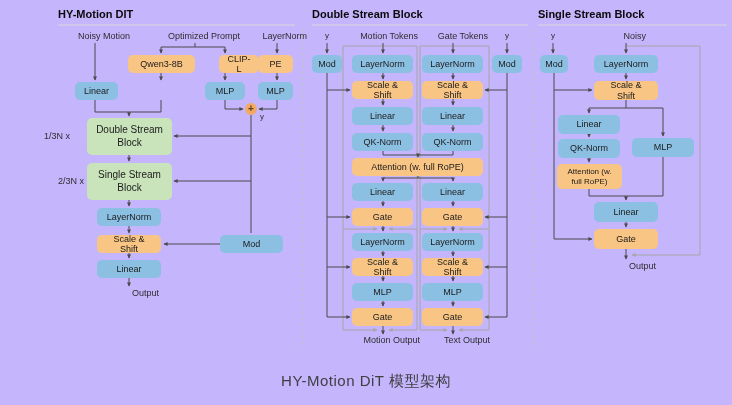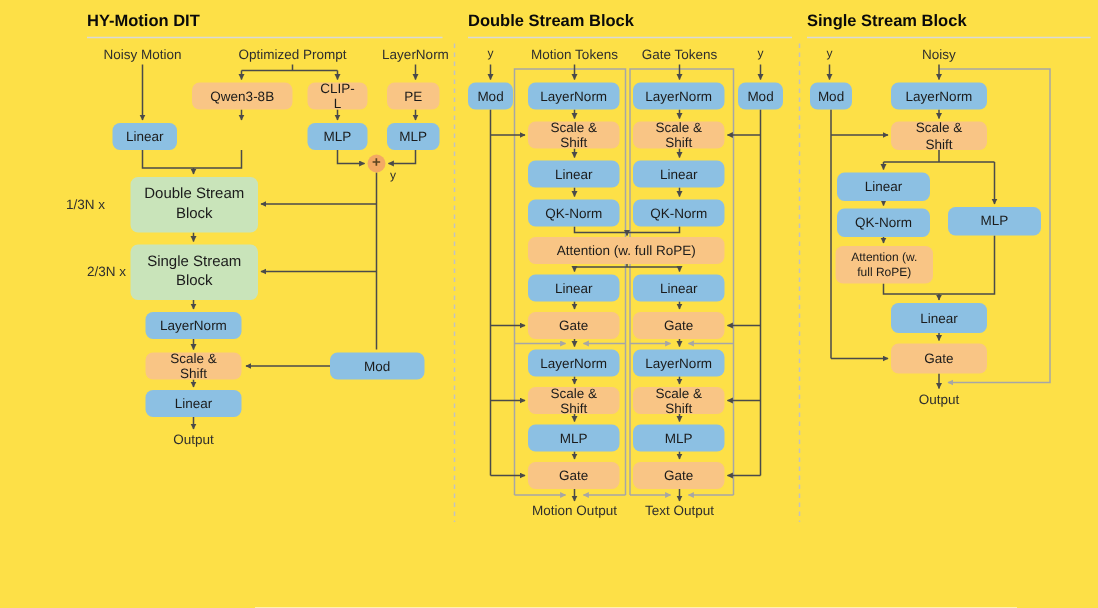--- a/index.html
+++ b/index.html
@@ -1,28 +1,28 @@
 <!DOCTYPE html>
 <html><head>
 <meta charset="utf-8">
 <style>
   html,body{margin:0;padding:0;background:#ffffff;}
   #canvas{
-    position:relative;width:732px;height:405px;background:#fde047;
+    position:relative;width:732px;height:405px;background:#c4b5fd;
     font-family:"Liberation Sans",sans-serif;overflow:hidden;
   }
   svg.wires{position:absolute;left:0;top:0;width:732px;height:405px;}
   .node{
     position:absolute;box-sizing:border-box;display:flex;align-items:center;justify-content:center;
     border-radius:5px;font-size:9px;color:#1b1b1b;text-align:center;line-height:1.15;padding:0 8px;
   }
   .blue{background:#8CC0E3;}
   .orange{background:#F9C585;}
   .green{background:#C9E4BA;font-size:10px;line-height:1.25;}
-  .lbl{position:absolute;font-size:9px;color:#2e2e2e;text-align:center;white-space:nowrap;}
+  .lbl{position:absolute;font-size:9px;color:#2e2e2e;text-align:right;white-space:nowrap;}
   .ylbl{position:absolute;font-size:8px;color:#2e2e2e;text-align:center;}
   .title{position:absolute;font-size:11px;font-weight:bold;color:#0a0a0a;white-space:nowrap;}
   .plus{
     position:absolute;width:12px;height:12px;border-radius:50%;background:#F3A964;
     color:#5d4420;font-size:10px;font-weight:bold;display:flex;align-items:center;justify-content:center;line-height:1;
   }
   .caption{position:absolute;left:0;top:372px;width:732px;text-align:center;font-size:15px;color:#3f3f3f;letter-spacing:0.5px;}
 </style>
 </head>
 <body>
@@ -148,21 +148,21 @@
     </g>
   </svg>
 
   <div class="title" style="left:58px;top:8px">HY-Motion DIT</div>
 
   <div class="lbl" style="left:60px;top:31px;width:70px">Noisy Motion</div>
   <div class="lbl" style="left:150px;top:31px;width:90px">Optimized Prompt</div>
   <div class="lbl" style="left:247px;top:31px;width:60px">LayerNorm</div>
 
   <div class="node orange" style="left:128px;top:55px;width:67px;height:18px">Qwen3-8B</div>
-  <div class="node orange" style="left:205px;top:55px;width:40px;height:18px">CLIP-L</div>
+  <div class="node orange" style="left:219px;top:55px;width:40px;height:18px">CLIP-L</div>
   <div class="node orange" style="left:258px;top:55px;width:35px;height:18px">PE</div>
 
   <div class="node blue" style="left:75px;top:82px;width:43px;height:18px">Linear</div>
   <div class="node blue" style="left:205px;top:82px;width:40px;height:18px">MLP</div>
   <div class="node blue" style="left:258px;top:82px;width:35px;height:18px">MLP</div>
 
   <div class="plus" style="left:245px;top:103px">+</div>
   <div class="ylbl" style="left:257px;top:112px;width:10px">y</div>
 
   <div class="node green" style="left:87px;top:118px;width:85px;height:37px">Double Stream Block</div>
@@ -224,13 +224,14 @@
   <div class="node blue" style="left:594px;top:55px;width:64px;height:18px">LayerNorm</div>
   <div class="node orange" style="left:594px;top:81px;width:64px;height:19px">Scale &amp; Shift</div>
   <div class="node blue" style="left:558px;top:115px;width:62px;height:19px">Linear</div>
   <div class="node blue" style="left:558px;top:139px;width:62px;height:19px">QK-Norm</div>
   <div class="node blue" style="left:632px;top:138px;width:62px;height:19px">MLP</div>
   <div class="node orange" style="left:557px;top:164px;width:65px;height:25px;font-size:8px">Attention (w. full RoPE)</div>
   <div class="node blue" style="left:594px;top:202px;width:64px;height:20px">Linear</div>
   <div class="node orange" style="left:594px;top:229px;width:64px;height:20px">Gate</div>
   <div class="lbl" style="left:596px;top:261px;width:60px">Output</div>
 
+  <div class="caption">HY-Motion DiT 模型架构</div>
 </div>
 
 </body></html>

